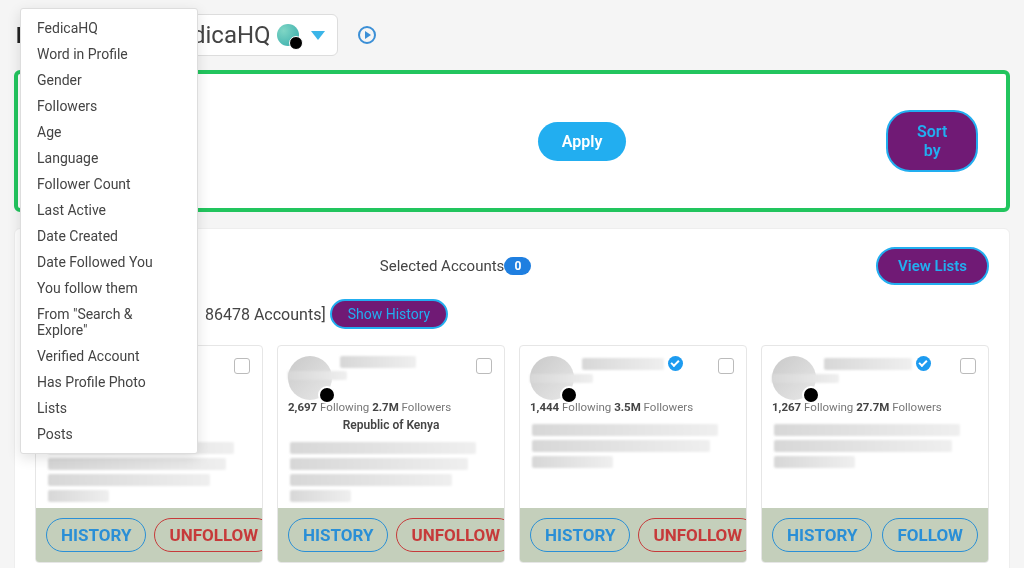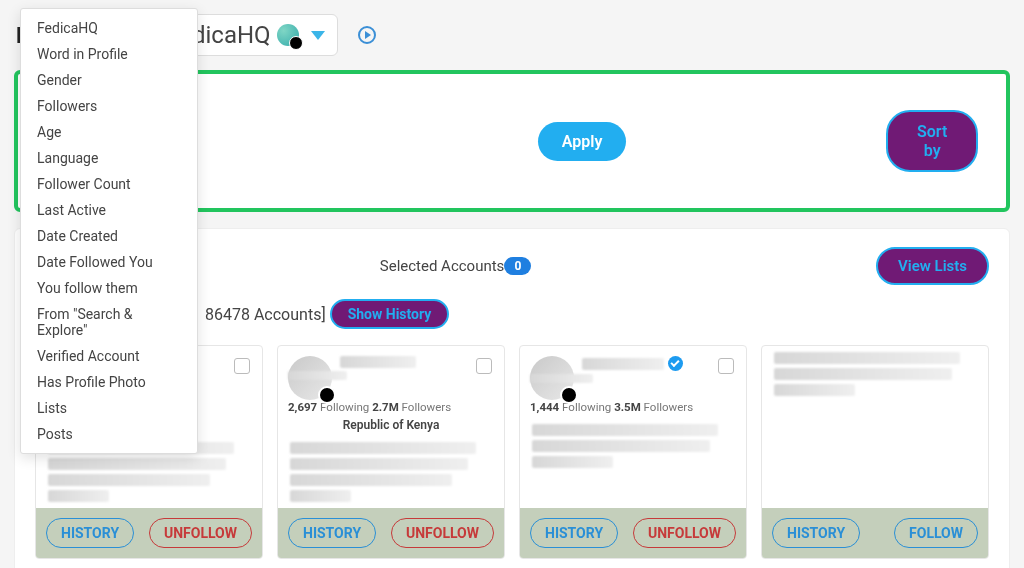--- a/index.html
+++ b/index.html
@@ -31,21 +31,21 @@
 .x-badge{position:absolute;right:-4px;bottom:-4px;width:18px;height:18px;border-radius:50%;background:#000;border:2px solid #fff}
 .name-row{display:flex;align-items:center;gap:4px}
 .redact{background:linear-gradient(90deg,#d7d7d7,#efefef);height:12px;border-radius:2px;filter:blur(1px)}
 .verify{width:15px;height:15px;border-radius:50%;background:#1d9bf0;position:relative}
 .verify::after{content:"";position:absolute;left:3px;top:4px;width:6px;height:3px;border-left:2px solid #fff;border-bottom:2px solid #fff;transform:rotate(-45deg)}
 .stats{font-size:11.5px;color:#777;margin-top:3px;clear:both}
 .stats b{color:#444}
 .loc{font-size:12px;color:#444;font-weight:600;text-align:center;margin-top:4px}
 .bio{padding:6px 12px;display:flex;flex-direction:column;gap:4px}
 .card-foot{margin-top:auto;background:#c4cfbb;padding:10px;display:flex;justify-content:space-between;gap:8px}
-.mini-btn{border-radius:20px;padding:6px 14px;font-size:14px;font-weight:700;background:transparent;cursor:pointer}
+.mini-btn{border-radius:20px;padding:6px 14px;font-size:17px;font-weight:700;background:transparent;cursor:pointer}
 .mini-blue{border:1.5px solid #2a8fd6;color:#2a8fd6}
 .mini-red{border:1.5px solid #c63a3a;color:#c63a3a}
 
 .dropdown{position:absolute;top:8px;left:20px;width:178px;background:#fff;border:1px solid #ddd;box-shadow:0 4px 14px rgba(0,0,0,.12);border-radius:3px;padding:6px 0;z-index:50}
 .dropdown div{padding:5px 16px;font-size:14px;color:#444;cursor:pointer}
 .spacer{flex:1}
 </style>
 </head>
 <body>
 
@@ -68,21 +68,21 @@
 <div class="content">
   <div class="top-row">
     <div class="spacer"></div>
     <span class="sel-label">Selected Accounts</span>
     <span class="badge">0</span>
     <div class="spacer"></div>
     <button class="btn btn-outline" style="padding:8px 20px;font-size:15px">View Lists</button>
   </div>
   <div class="sub-row">
     <span style="margin-left:170px">86478 Accounts]</span>
-    <button class="btn btn-outline" style="padding:5px 16px;font-size:14px;font-weight:700">Show History</button>
+    <button class="btn btn-outline" style="padding:5px 16px;font-size:14px;font-weight:400">Show History</button>
   </div>
 
   <div class="cards" id="cards">
       <div class="card">
     <div class="card-head">
       <div class="chk"></div>
       <div class="avatar">
             <div class="x-badge"></div>
           </div>
       <div class="name-row">
@@ -148,20 +148,33 @@
       <div class="redact" style="width:88%"></div>
       <div class="redact" style="width:40%"></div>
 
     </div>
     <div class="card-foot">
       <button class="mini-btn mini-blue">HISTORY</button>
       <button class="mini-btn mini-red">UNFOLLOW</button>
     </div>
       </div>
       <div class="card">
+    <div class="card-head">
+      <div class="chk"></div>
+      <div class="avatar">
+            <div class="x-badge"></div>
+          </div>
+      <div class="name-row">
+        <div class="redact" style="width:88px"></div>
+        <span class="verify"></span>
+      </div>
+      <div class="redact" style="width:67px;height:9px;margin-top:3px"></div>
+      <div class="stats"><b>1,267</b> Following <b>27.7M</b> Followers</div>
+
+    </div>
     <div class="bio">
       <div class="redact" style="width:92%"></div>
       <div class="redact" style="width:88%"></div>
       <div class="redact" style="width:40%"></div>
 
     </div>
     <div class="card-foot">
       <button class="mini-btn mini-blue">HISTORY</button>
       <button class="mini-btn mini-blue">FOLLOW</button>
     </div>

